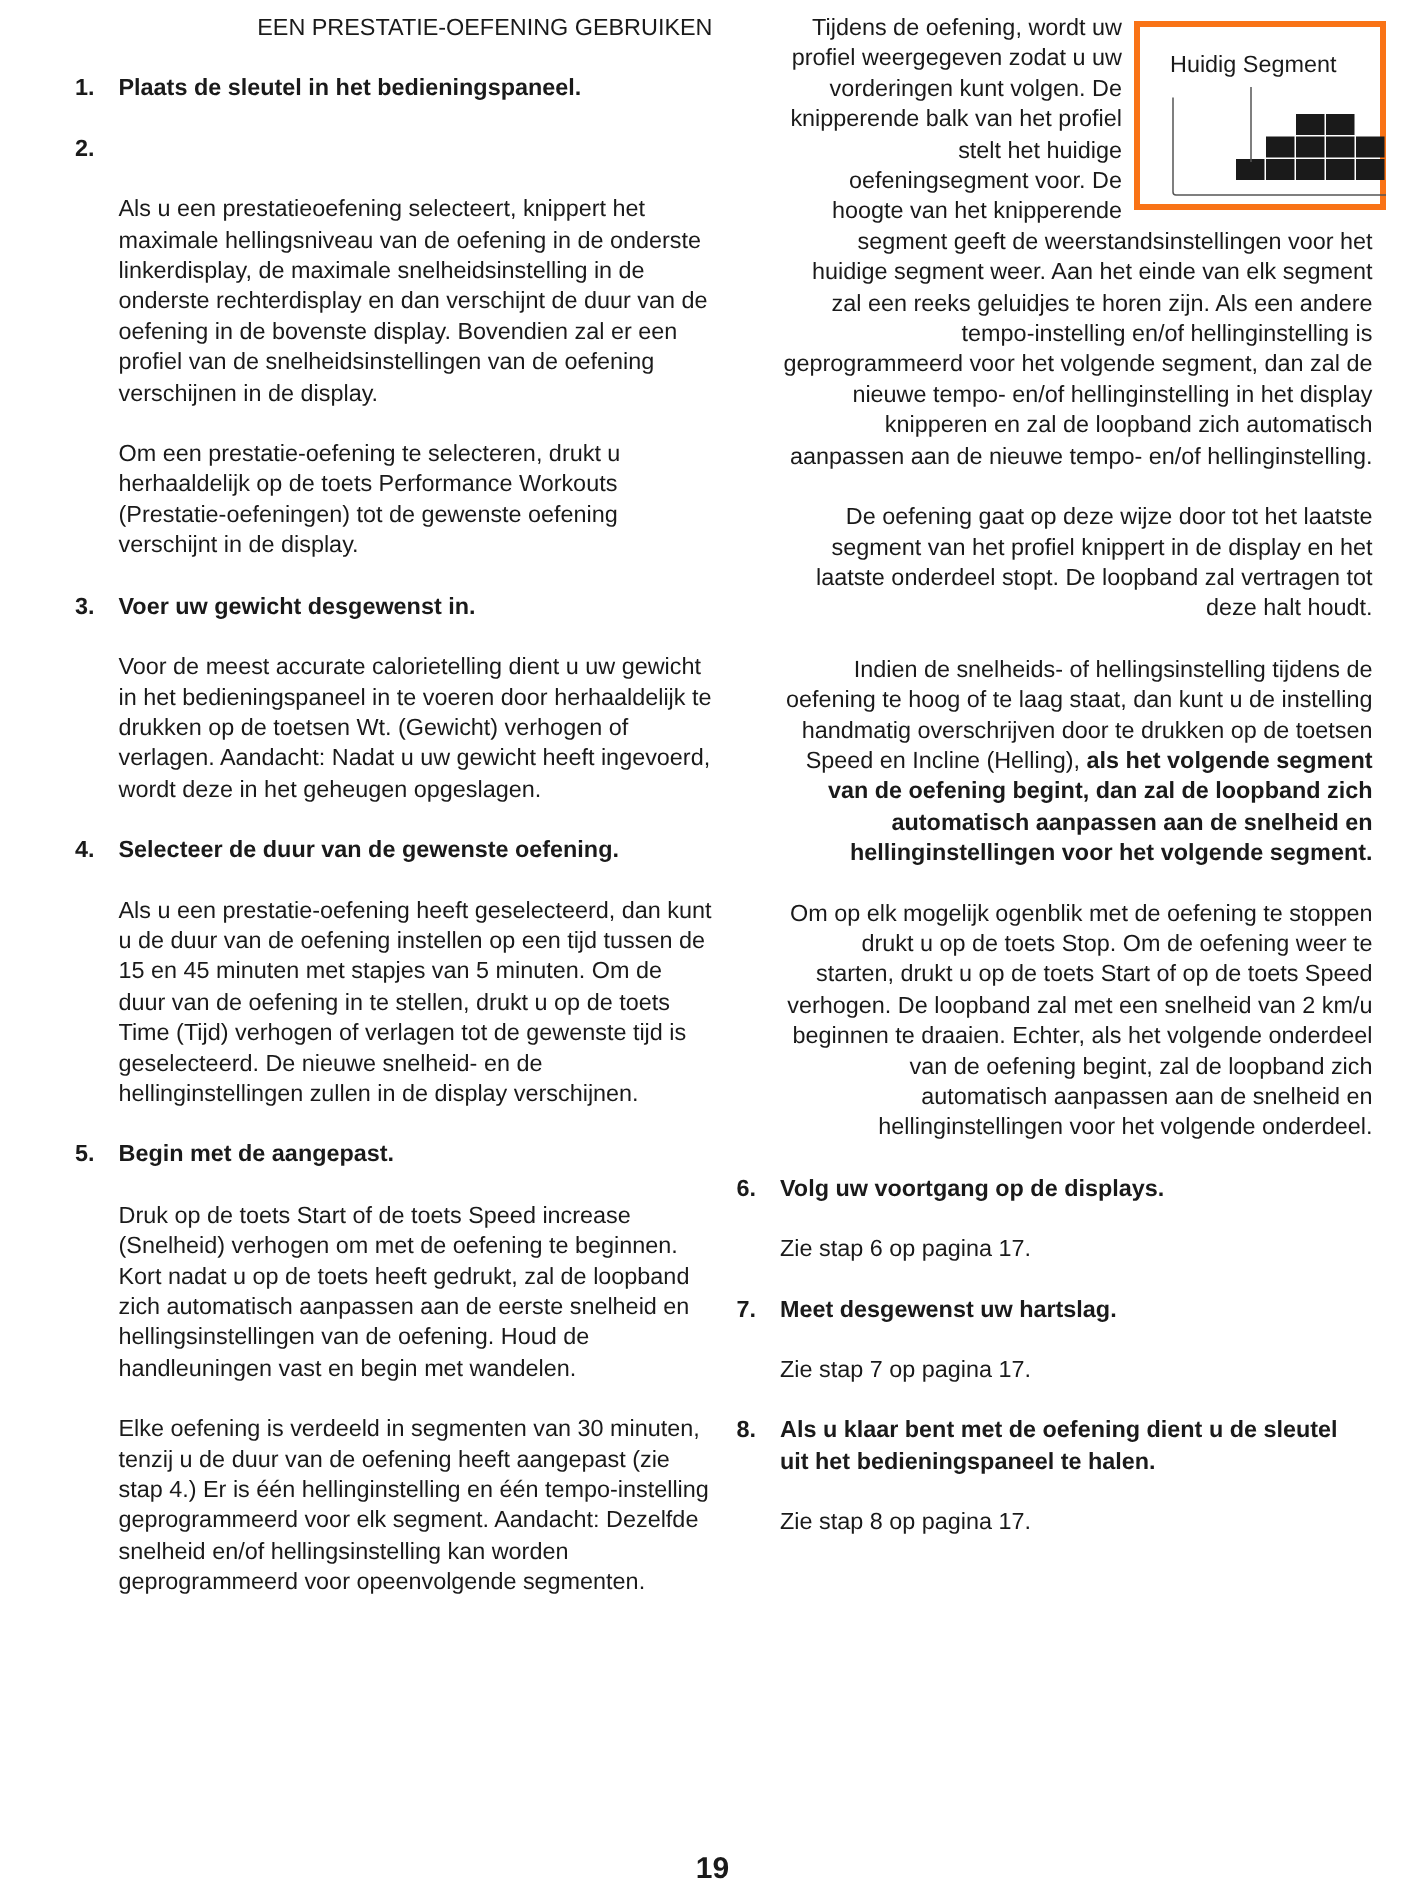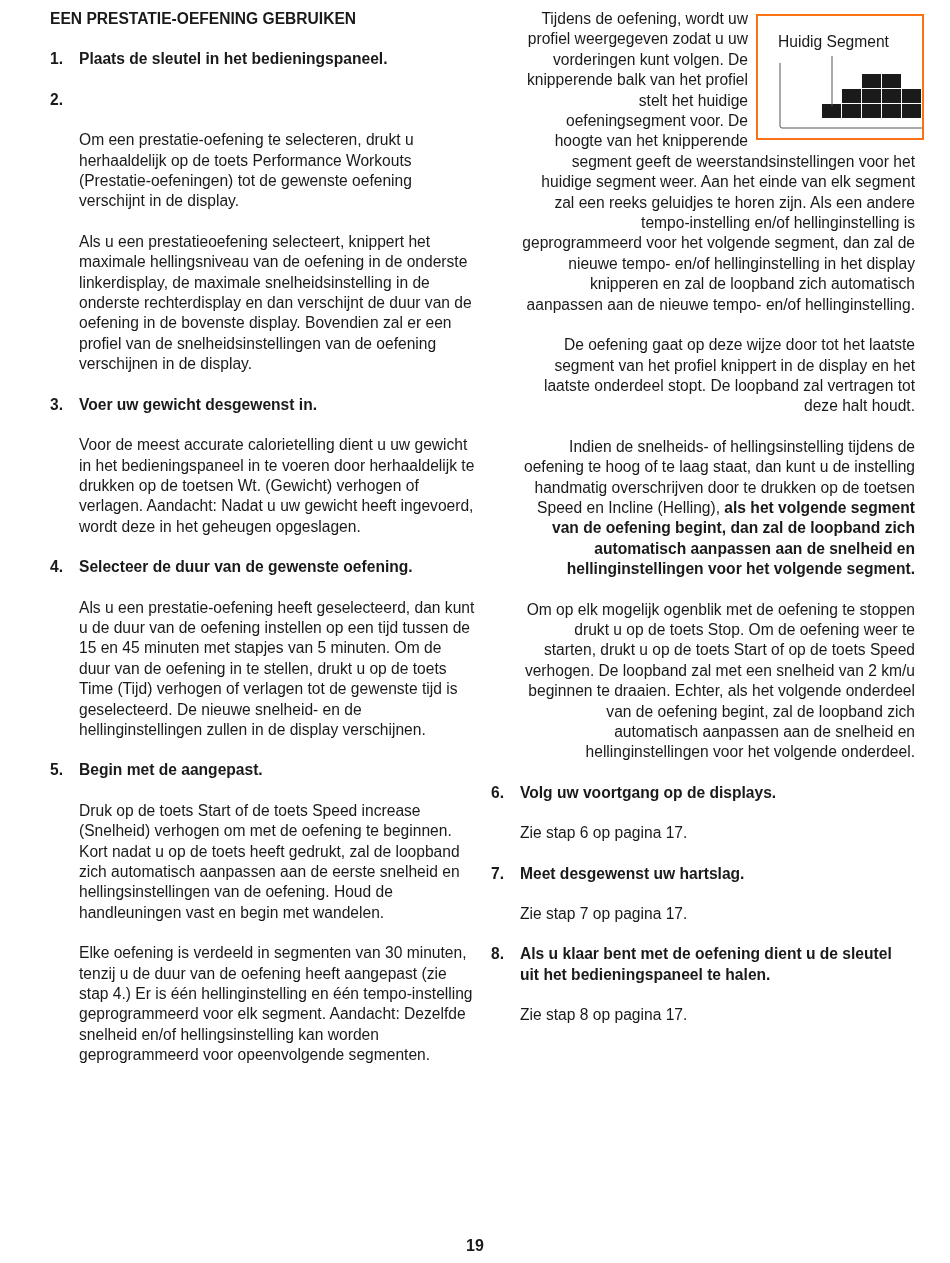--- a/index.html
+++ b/index.html
@@ -3,50 +3,50 @@
 <meta charset="utf-8">
 <style>
   html, body { margin: 0; padding: 0; background: #ffffff; }
   body {
     width: 950px; height: 1263px; position: relative; overflow: hidden;
     font-family: "Liberation Sans", sans-serif; color: #1a1a1a;
     font-size: 15.6px; line-height: 20.4px;
   }
   .col-left { position: absolute; left: 50px; top: 9px; width: 425px; }
   .col-right { position: absolute; left: 520px; top: 9px; width: 395px; }
-  .heading { font-weight: bold; margin: 0 0 20px 0; }
+  .heading { font-weight: normal; margin: 0 0 20px 0; text-align: right; }
   .step { margin: 0 0 20px 0; }
   .step-title { display: flex; font-weight: bold; margin-bottom: 20px; }
   .step-num { width: 29px; flex: 0 0 29px; }
   .para { margin: 0 0 20px 29px; }
   .rpara { margin: 0 0 20px 0; text-align: right; }
-  .float-fig { float: right; width: 168px; height: 126px; margin: 5px -9px 4px 8px; border: 2px solid #f97316; box-sizing: border-box; position: relative; }
+  .float-fig { float: right; width: 168px; height: 126px; margin: 5px -9px 4px 8px; border: 4px solid #f97316; box-sizing: border-box; position: relative; }
   .fig-label { position: absolute; left: 20px; top: 16px; font-size: 15.6px; }
-  .page-number { position: absolute; left: 0; width: 950px; top: 1236px; text-align: center; font-weight: bold; font-size: 16px; }
+  .page-number { position: absolute; left: 0; width: 950px; top: 1236px; text-align: center; font-weight: bold; font-size: 20px; }
   .b { font-weight: bold; }
   .right-steps { margin-left: -29px; }
 </style>
 </head>
 <body>
 
 <div class="col-left">
   <div class="heading">EEN PRESTATIE-OEFENING GEBRUIKEN</div>
   <div id="left-steps">
       <div class="step">
         <div class="step-title">
           <span class="step-num">1.</span>
           <span>Plaats de sleutel in het bedieningspaneel.</span>
         </div>
       </div>
       <div class="step">
         <div class="step-title">
           <span class="step-num">2.</span>
         </div>
+        <div class="para">Als u een prestatieoefening selecteert, knippert het maximale hellingsniveau van de oefening in de onderste linkerdisplay, de maximale snelheidsinstelling in de onderste rechterdisplay en dan verschijnt de duur van de oefening in de bovenste display. Bovendien zal er een profiel van de snelheidsinstellingen van de oefening verschijnen in de display.</div>
         <div class="para">Om een prestatie-oefening te selecteren, drukt u herhaaldelijk op de toets Performance Workouts (Prestatie-oefeningen) tot de gewenste oefening verschijnt in de display.</div>
-        <div class="para">Als u een prestatieoefening selecteert, knippert het maximale hellingsniveau van de oefening in de onderste linkerdisplay, de maximale snelheidsinstelling in de onderste rechterdisplay en dan verschijnt de duur van de oefening in de bovenste display. Bovendien zal er een profiel van de snelheidsinstellingen van de oefening verschijnen in de display.</div>
       </div>
       <div class="step">
         <div class="step-title">
           <span class="step-num">3.</span>
           <span>Voer uw gewicht desgewenst in.</span>
         </div>
         <div class="para">Voor de meest accurate calorietelling dient u uw gewicht in het bedieningspaneel in te voeren door herhaaldelijk te drukken op de toetsen Wt. (Gewicht) verhogen of verlagen. Aandacht: Nadat u uw gewicht heeft ingevoerd, wordt deze in het geheugen opgeslagen.</div>
       </div>
       <div class="step">
         <div class="step-title">

